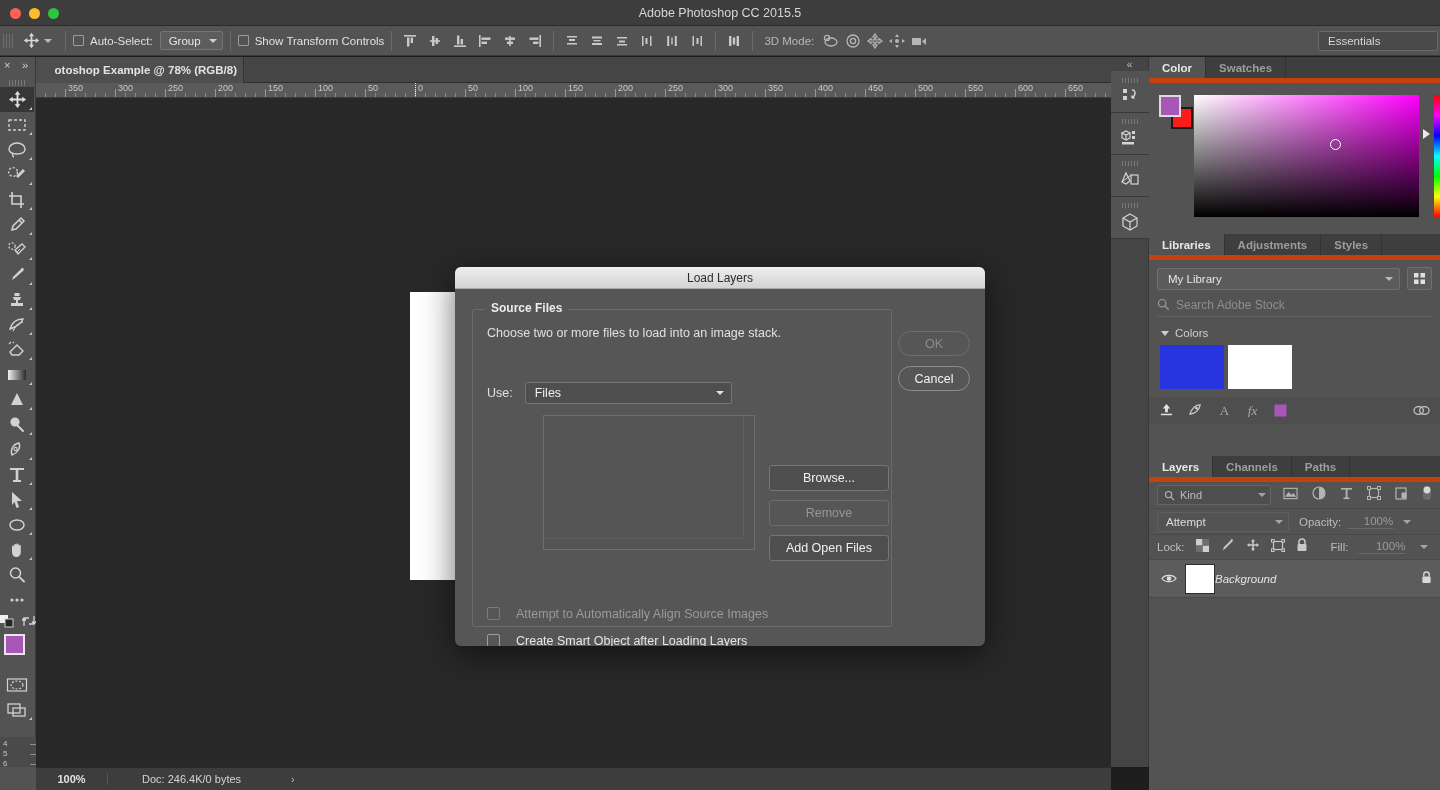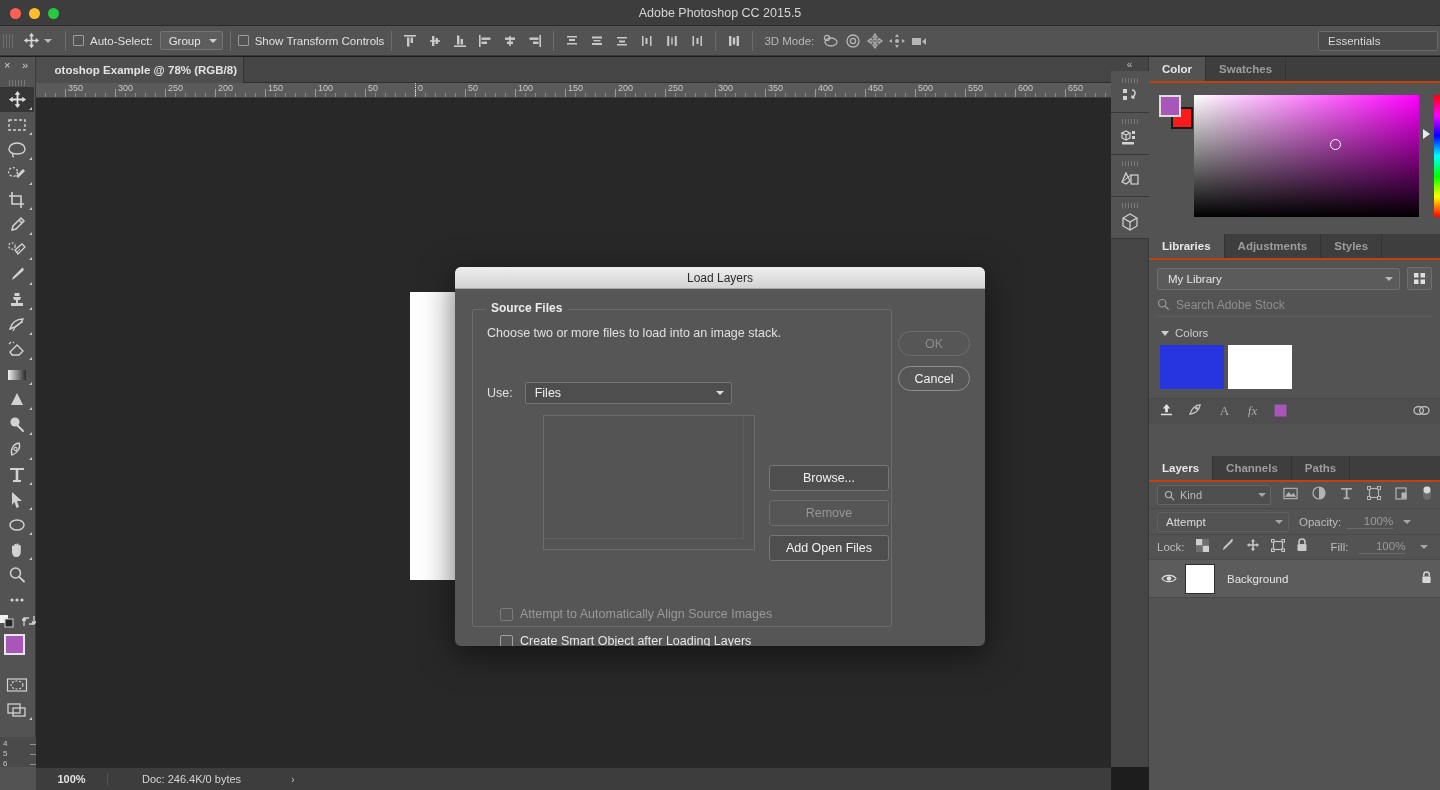--- a/index.html
+++ b/index.html
@@ -203,21 +203,21 @@
     background-size: 3px 5px; background-repeat: repeat-x;
   }
 
   
   .rightpanel {
     position: absolute; left: 1149px; top: 57px; width: 291px; height: 710px;
     background: #454545;
   }
   .tabrow {
     height: 26px; background: #3e3e3e; display: flex; align-items: stretch;
-    border-bottom: 2px solid #c2410c;
+    border-bottom: 5px solid #c2410c;
   }
   .ptab {
     padding: 0 13px; display: flex; align-items: center;
     font-size: 11.5px; font-weight: bold; color: #9d9d9d;
     border-right: 1px solid #333;
   }
   .ptab.active { background: #535353; color: #e8e8e8; }
   .panel-body { background: #535353; }
 
   
@@ -318,21 +318,21 @@
   .fill-label { font-size: 11.5px; color: #bdbdbd; margin-left: 12px; }
   .layer-item {
     display: flex; align-items: center; height: 38px;
     background: #5c5c5c; border-bottom: 1px solid #4a4a4a; padding: 0 8px;
   }
   .eye-cell { width: 24px; display: flex; justify-content: center; }
   .layer-thumb {
     width: 30px; height: 30px; background: #ffffff; border: 1px solid #2e2e2e;
     margin-left: 4px;
   }
-  .layer-name { font-size: 11.5px; color: #e4e4e4; margin-left: 12px; flex: 1; }
+  .layer-name { font-size: 11.5px; color: #e4e4e4; flex: 1; font-style: italic; }
   .dialog {
     position: absolute; left: 455px; top: 267px; width: 530px; height: 379px;
     background: #565656; border-radius: 6px;
     box-shadow: 0 8px 34px rgba(0,0,0,.55);
     overflow: hidden;
   }
   .dlg-title {
     height: 22px; background: linear-gradient(to bottom,#eeeeee,#d3d3d3);
     display: flex; align-items: center; justify-content: center;
     font-size: 12px; color: #2b2b2b;
@@ -373,21 +373,21 @@
     position: absolute; width: 120px; height: 26px;
     background: #4e4e4e; border: 1px solid #767676; border-radius: 3px;
     display: flex; align-items: center; justify-content: center;
     font-size: 12.5px; color: #f1f1f1;
   }
   .dlg-btn.disabled { color: #969696; background: #565656; border-color: #6d6d6d; }
   .btn-browse { left: 296px; top: 155px; }
   .btn-remove { left: 296px; top: 190px; }
   .btn-addopen { left: 296px; top: 225px; }
   .dlg-check {
-    position: absolute; left: 32px; display: flex; align-items: center; gap: 7px; margin-left: 13px;
+    position: absolute; left: 32px; display: flex; gap: 16px;
   }
   .dlg-check .box {
     width: 13px; height: 13px; border: 1px solid #a0a0a0;
     background: #565656; border-radius: 2px;
   }
   .dlg-check .box.dim { border-color: #7c7c7c; }
   .dc-label { font-size: 12.5px; color: #e6e6e6; }
   .dc-label.dim { color: #9a9a9a; }
   .chk-align { top: 318px; }
   .chk-smart { top: 345px; }

